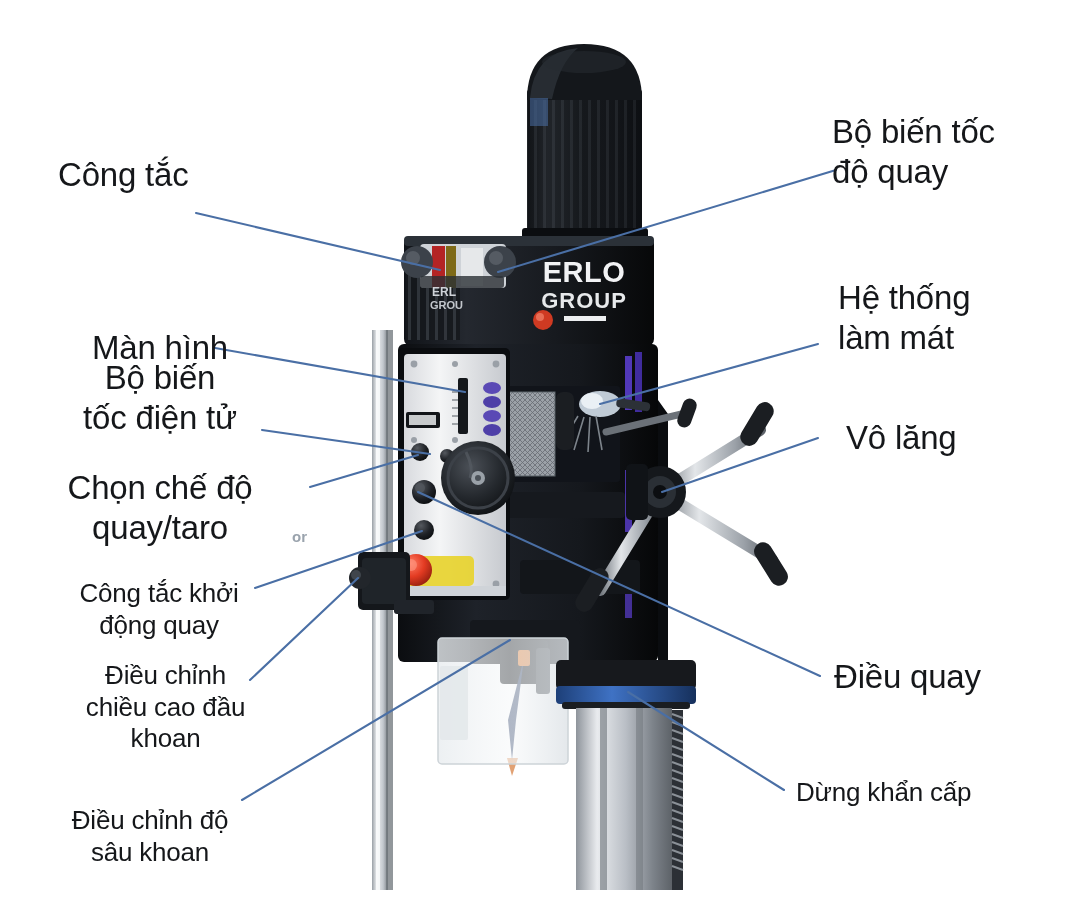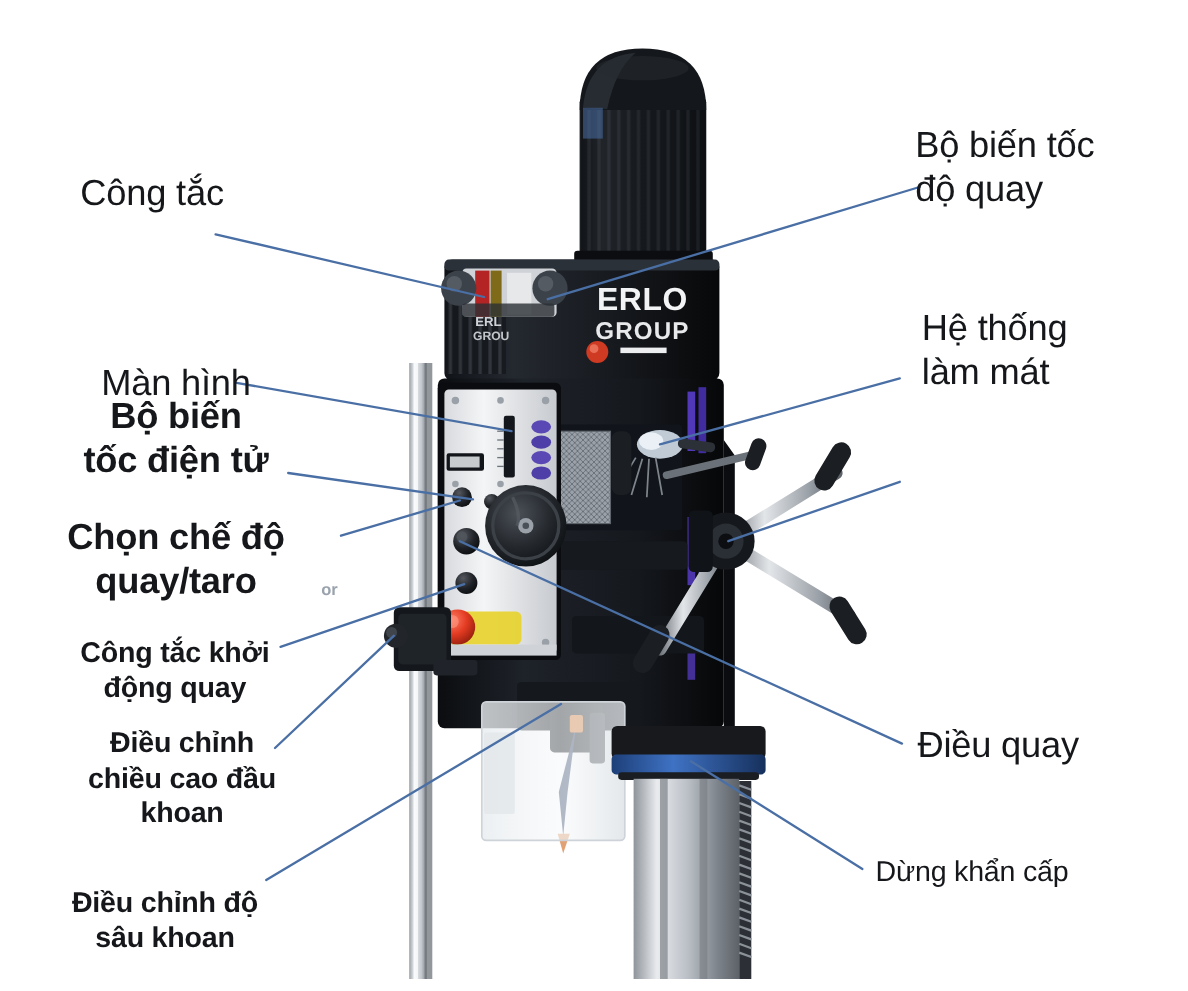--- a/index.html
+++ b/index.html
@@ -21,21 +21,21 @@
   .callout {
     position: absolute;
     line-height: 1.22;
     color: #15171a;
     white-space: pre-line;
     letter-spacing: -0.2px;
   }
   .cal-lg { font-size: 33px; }
   .cal-sm { font-size: 26px; }
   .ta-l { text-align: left; }
-  .ta-c { text-align: center; font-weight: bold; }
+  .ta-c { text-align: center; }
 
   .ghost-or {
     position: absolute;
     font-size: 15px;
     color: #9aa3ad;
     letter-spacing: 0px;
   }
 
   
   #leaders {
@@ -361,21 +361,21 @@
       <line x1="250" y1="680" x2="358" y2="578"></line>
       <line x1="242" y1="800" x2="510" y2="640"></line>
       <line x1="836" y1="170" x2="498" y2="272"></line>
       <line x1="818" y1="344" x2="600" y2="404"></line>
       <line x1="818" y1="438" x2="662" y2="492"></line>
       <line x1="820" y1="676" x2="418" y2="492"></line>
       <line x1="784" y1="790" x2="628" y2="692"></line>
     </g>
   </svg>
 
-  <div class="callout cal-lg ta-l" style="left:58px; top:155px;margin-left:15px;">Công tắc</div>
+  <div class="callout cal-lg ta-l" style="left:58px; top:155px;">Công tắc</div>
 
   <div class="callout cal-lg ta-l" style="left:92px; top:296px;margin-top:32px;">Màn hình</div>
 
   <div class="callout cal-lg ta-c" style="left:60px; top:358px; width:200px;">Bộ biến
 tốc điện tử</div>
 
   <div class="callout cal-lg ta-c" style="left:30px; top:468px; width:260px;">Chọn chế độ
 quay/taro</div>
 
   <div class="ghost-or" style="left:292px; top:528px;font-weight:bold;">or</div>
@@ -389,18 +389,19 @@
 
   <div class="callout cal-sm ta-c" style="left:36px; top:805px; width:228px;">Điều chỉnh độ
 sâu khoan</div>
 
   <div class="callout cal-lg ta-l" style="left:838px; top:278px; width:230px;">Hệ thống
 làm mát</div>
 
   <div class="callout cal-lg ta-l" style="left:832px; top:112px; width:240px;">Bộ biến tốc
 độ quay</div>
 
+  <div class="callout cal-lg ta-l" style="left:846px; top:418px;">Vô lăng</div>
 
   <div class="callout cal-lg ta-l" style="left:834px; top:657px;">Điều quay</div>
 
   <div class="callout cal-sm ta-l" style="left:796px; top:777px;">Dừng khẩn cấp</div>
 
 </div>
 
 </body></html>

